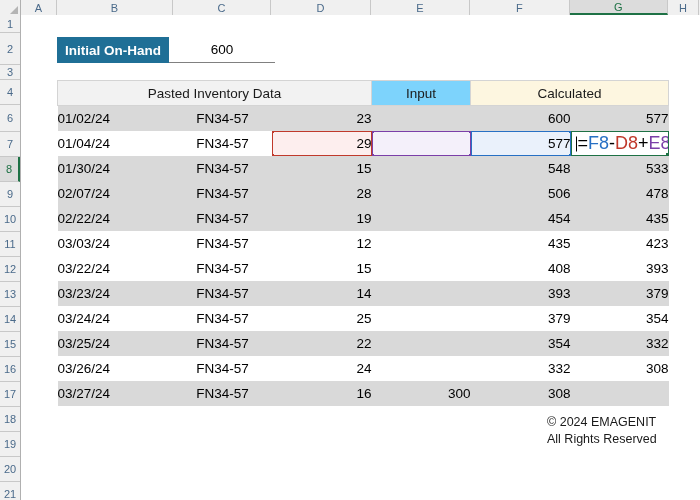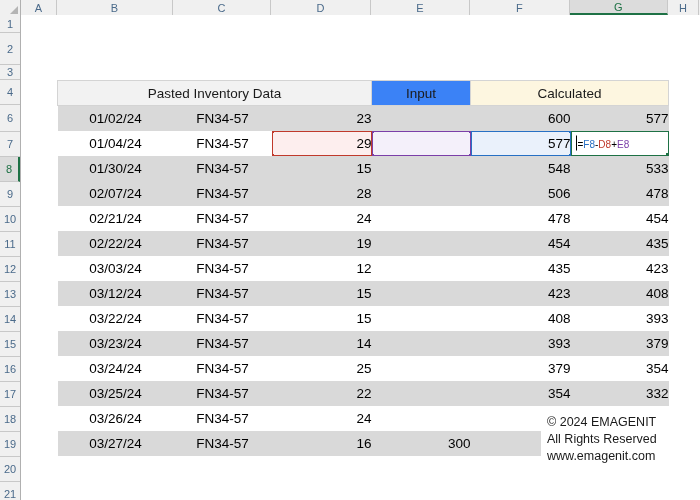--- a/index.html
+++ b/index.html
@@ -133,21 +133,21 @@
     height: 25px;
     text-align: center;
     vertical-align: middle;
     font-size: 13.5px;
     color: #1a1a1a;
     font-weight: normal;
     border: 1px solid #d4d4d4;
     box-sizing: border-box;
   }
   td.grp-pasted { background: #f2f2f2; }
-  td.grp-input  { background: #3b82f6; }
+  td.grp-input  { background: #7dd3fc; }
   td.grp-calc   { background: #fdf6e0; }
 
   
   tr.head-row td {
     height: 27px;
     text-align: center;
     vertical-align: middle;
     font-weight: bold;
     font-size: 13.5px;
     border: 1px solid #b8b8b8;
@@ -169,21 +169,21 @@
   
   tr.data-row td {
     height: 25px;
     vertical-align: middle;
     font-size: 13.5px;
     color: #000000;
     box-sizing: border-box;
   }
   tr.data-row.band td { background: #d9d9d9; }
   tr.data-row.plain td { background: #ffffff; }
-  td.c-date { text-align: center; }
+  td.c-date { }
   td.c-item { text-align: center; }
   td.c-num  { text-align: right; }
 
   
   tr.data-row.editing td { background: #ffffff; }
   td.sel-pending {
     background: #fdeeee !important;
     position: relative;
   }
   td.sel-purchase {
@@ -227,21 +227,21 @@
     right: -3px; bottom: -3px;
     width: 5px; height: 5px;
     background: #1e7145;
   }
 
   
   .fx {
     position: absolute;
     left: 5px; top: 50%;
     transform: translateY(-50%);
-    font-size: 10px;
+    font-size: 18px;
     white-space: nowrap;
     color: #000000;
     text-align: right;
   }
   .fx .ref-blue   { color: #2770c4; }
   .fx .ref-red    { color: #c0392b; }
   .fx .ref-purple { color: #7b3fa8; }
   .caret {
     display: inline-block;
     width: 1px; height: 15px;
@@ -300,20 +300,24 @@
     <div class="row-cell" style="height:25px">17</div>
     <div class="row-cell" style="height:25px">18</div>
     <div class="row-cell" style="height:25px">19</div>
     <div class="row-cell" style="height:25px">20</div>
     <div class="row-cell" style="height:25px">21</div>
 
   </div>
 
   <div id="grid">
 
+    <div id="initial-block">
+      <div id="initial-label">Initial On-Hand</div>
+      <div id="initial-value">600</div>
+    </div>
 
     <div id="table-wrap">
       <table class="inv">
         <colgroup>
           <col style="width:116px">
           <col style="width:98px">
           <col style="width:100px">
           <col style="width:99px">
           <col style="width:100px">
           <col style="width:98px">
@@ -382,55 +386,39 @@
 
           <tr class="data-row band">
             <td class="c-date">02/07/24</td>
             <td class="c-item">FN34-57</td>
             <td class="c-num">28</td>
             <td class="c-num"></td>
             <td class="c-num">506</td>
             <td class="c-num">478</td>
           </tr>
 
-          <tr class="data-row plain">
-            <td class="c-date">02/21/24</td>
-            <td class="c-item">FN34-57</td>
-            <td class="c-num">24</td>
-            <td class="c-num"></td>
-            <td class="c-num">478</td>
-            <td class="c-num">454</td>
-          </tr>
 
           <tr class="data-row band">
             <td class="c-date">02/22/24</td>
             <td class="c-item">FN34-57</td>
             <td class="c-num">19</td>
             <td class="c-num"></td>
             <td class="c-num">454</td>
             <td class="c-num">435</td>
           </tr>
 
           <tr class="data-row plain">
             <td class="c-date">03/03/24</td>
             <td class="c-item">FN34-57</td>
             <td class="c-num">12</td>
             <td class="c-num"></td>
             <td class="c-num">435</td>
             <td class="c-num">423</td>
           </tr>
 
-          <tr class="data-row band">
-            <td class="c-date">03/12/24</td>
-            <td class="c-item">FN34-57</td>
-            <td class="c-num">15</td>
-            <td class="c-num"></td>
-            <td class="c-num">423</td>
-            <td class="c-num">408</td>
-          </tr>
 
           <tr class="data-row plain">
             <td class="c-date">03/22/24</td>
             <td class="c-item">FN34-57</td>
             <td class="c-num">15</td>
             <td class="c-num"></td>
             <td class="c-num">408</td>
             <td class="c-num">393</td>
           </tr>
 
@@ -481,16 +469,15 @@
 
         </tbody>
       </table>
     </div>
 
   </div>
 
   <div id="watermark">
     <div>© 2024 EMAGENIT</div>
     <div>All Rights Reserved</div>
-    <div>www.emagenit.com</div>
   </div>
 
 </div>
 
 </body></html>

